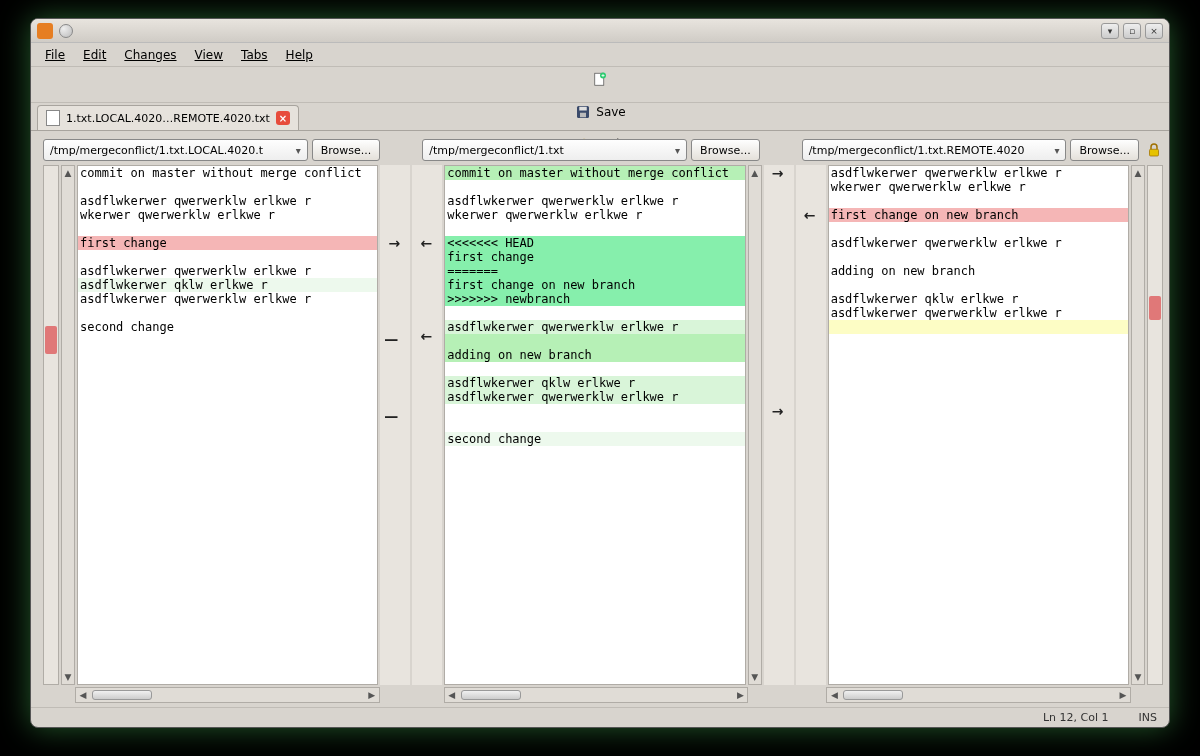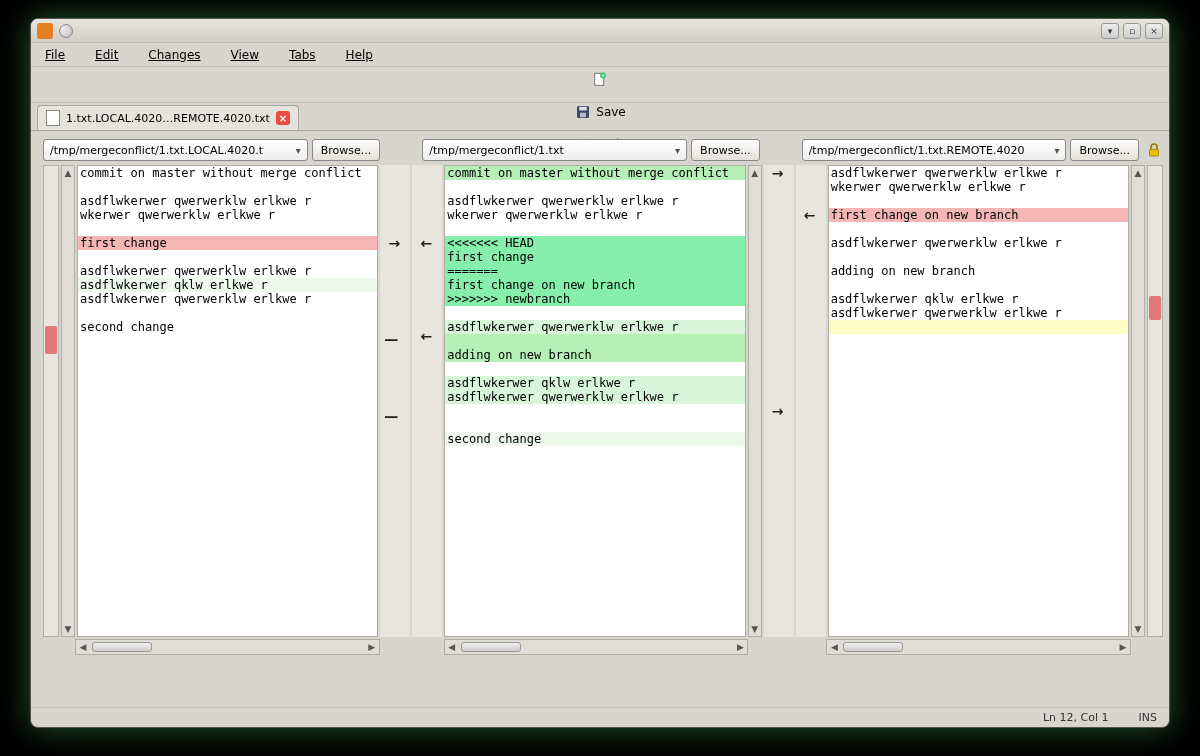--- a/index.html
+++ b/index.html
@@ -73,21 +73,21 @@
     align-items: center;
     justify-content: center;
     font-size: 9px;
     cursor: pointer;
   }
   .menubar {
     height: 24px;
     display: flex;
     align-items: center;
     padding: 0 6px;
-    gap: 14px;
+    gap: 2px;
     border-bottom: 1px solid #c0bcb6;
   }
   .menubar span {
     padding: 3px 8px;
     cursor: pointer;
   }
   .menubar span u { text-decoration: underline; }
   .toolbar {
     height: 36px;
     display: flex;
@@ -271,21 +271,20 @@
   .status {
     height: 20px;
     border-top: 1px solid #c0bcb6;
     display: flex;
     align-items: center;
     justify-content: flex-end;
     padding: 0 12px;
     gap: 30px;
     font-size: 11px;
     color: #333;
-    margin-top: 48px;
   }
 </style>
 </head>
 <body>
 
 <div class="glow"></div>
 
 <div class="window">
 
   <div class="titlebar">

